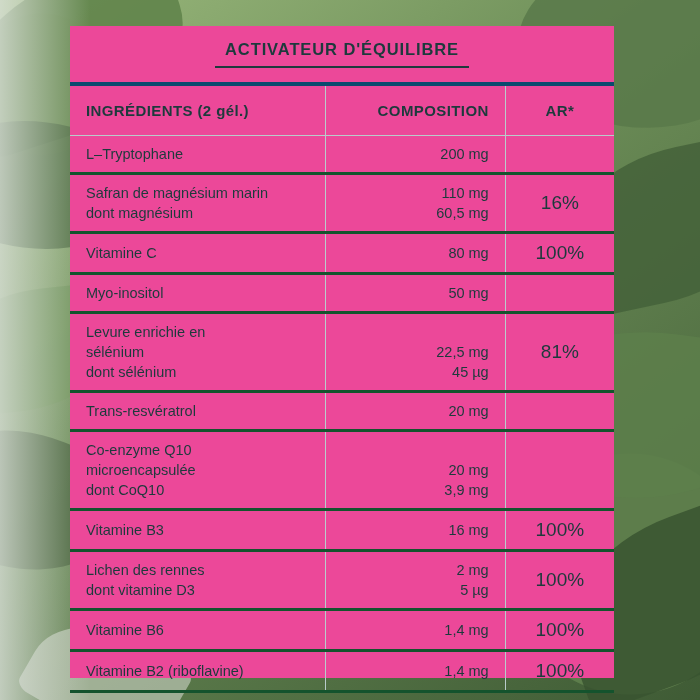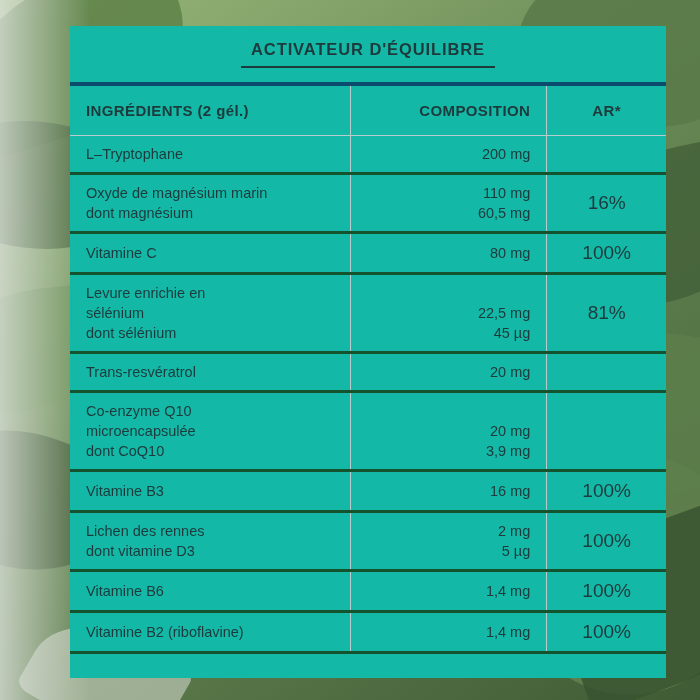--- a/index.html
+++ b/index.html
@@ -45,23 +45,23 @@
     left: 0; top: 0; bottom: 0;
     width: 90px;
     background: linear-gradient(90deg, rgba(226,230,226,.75), rgba(226,230,226,0));
   }
 
   
   .card {
     position: absolute;
     left: 70px;
     top: 26px;
-    width: 596px;
+    width: 544px;
     height: 652px;
-    background: #14b8a6;
+    background: #ec4899;
     box-sizing: border-box;
     padding: 0;
   }
 
   .card-title-wrap {
     height: 56px;
     display: flex;
     align-items: center;
     justify-content: center;
   }
@@ -167,40 +167,49 @@
           <span class="sub">L–Tryptophane</span>
         </td>
         <td class="comp">
           <span class="sub">200 mg</span>
         </td>
         <td class="ar"></td>
       </tr>
 
       <tr>
         <td class="name">
-          <span class="sub">Oxyde de magnésium marin</span>
+          <span class="sub">Safran de magnésium marin</span>
           <span class="sub">dont magnésium</span>
         </td>
         <td class="comp">
           <span class="sub">110 mg</span>
           <span class="sub">60,5 mg</span>
         </td>
         <td class="ar">16%</td>
       </tr>
 
       <tr>
         <td class="name">
           <span class="sub">Vitamine C</span>
         </td>
         <td class="comp">
           <span class="sub">80 mg</span>
         </td>
         <td class="ar">100%</td>
       </tr>
 
+      <tr>
+        <td class="name">
+          <span class="sub">Myo-inositol</span>
+        </td>
+        <td class="comp">
+          <span class="sub">50 mg</span>
+        </td>
+        <td class="ar"></td>
+      </tr>
 
 
       <tr>
         <td class="name">
           <span class="sub">Levure enrichie en</span>
           <span class="sub">sélénium</span>
           <span class="sub">dont sélénium</span>
         </td>
         <td class="comp">
           <span class="sub blank">&nbsp;</span>

